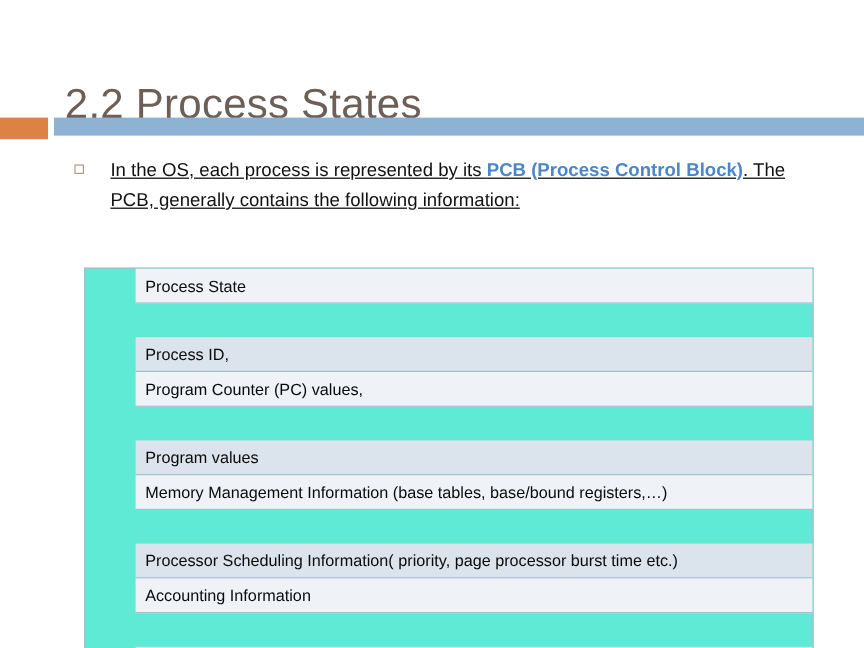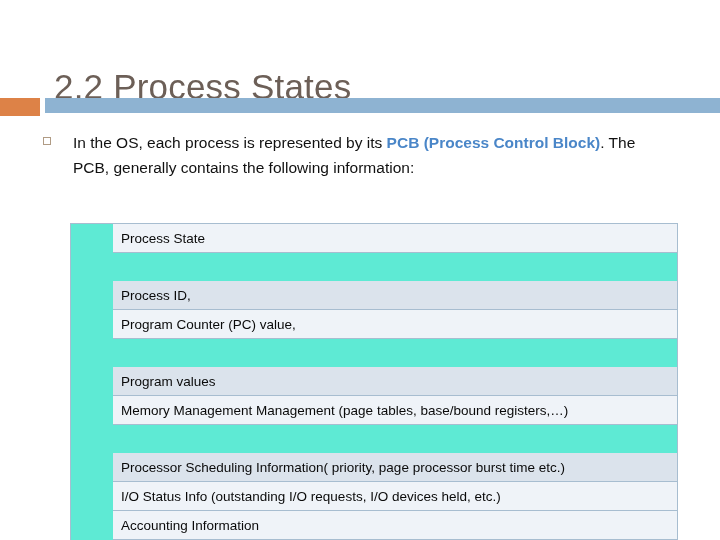--- a/index.html
+++ b/index.html
@@ -56,23 +56,24 @@
     left: 45px;
     top: 2px;
     right: 0;
     height: 15px;
     background: #8eb3d2;
   }
 
   
   .bullet-block {
     position: absolute;
-    left: 37px;
+    left: 56px;
     top: 130px;
     width: 600px;
+    text-decoration: underline;
   }
   .bullet-row {
     position: relative;
     padding-left: 36px;
   }
   .bullet-marker {
     position: absolute;
     left: 6px;
     top: 7px;
     width: 8px;
@@ -135,22 +136,21 @@
   <div class="bullet-block">
     <div class="bullet-row">
       <span class="bullet-marker"></span>
       <span class="bullet-text"><span>In the OS, each process is represented by its </span><span class="hl">PCB (Process Control Block)</span><span>. The PCB, generally contains the following information:</span></span>
     </div>
   </div>
 
   <div class="pcb-table">
     <div class="pcb-row">Process State</div>
     <div class="pcb-row alt">Process ID,</div>
-    <div class="pcb-row">Program Counter  (PC) value,</div>
+    <div class="pcb-row">Program Counter  (PC) values,</div>
     <div class="pcb-row alt">Program values</div>
-    <div class="pcb-row">Memory Management Management (page tables, base/bound registers,…)</div>
+    <div class="pcb-row">Memory Management Information (base tables, base/bound registers,…)</div>
     <div class="pcb-row alt">Processor Scheduling Information( priority, page processor burst time etc.)</div>
-    <div class="pcb-row">I/O Status Info (outstanding I/O requests, I/O devices held, etc.)</div>
     <div class="pcb-row">Accounting Information</div>
     <div class="pcb-row alt">List of Open Files</div>
   </div>
 
 </div>
 
 </body></html>

